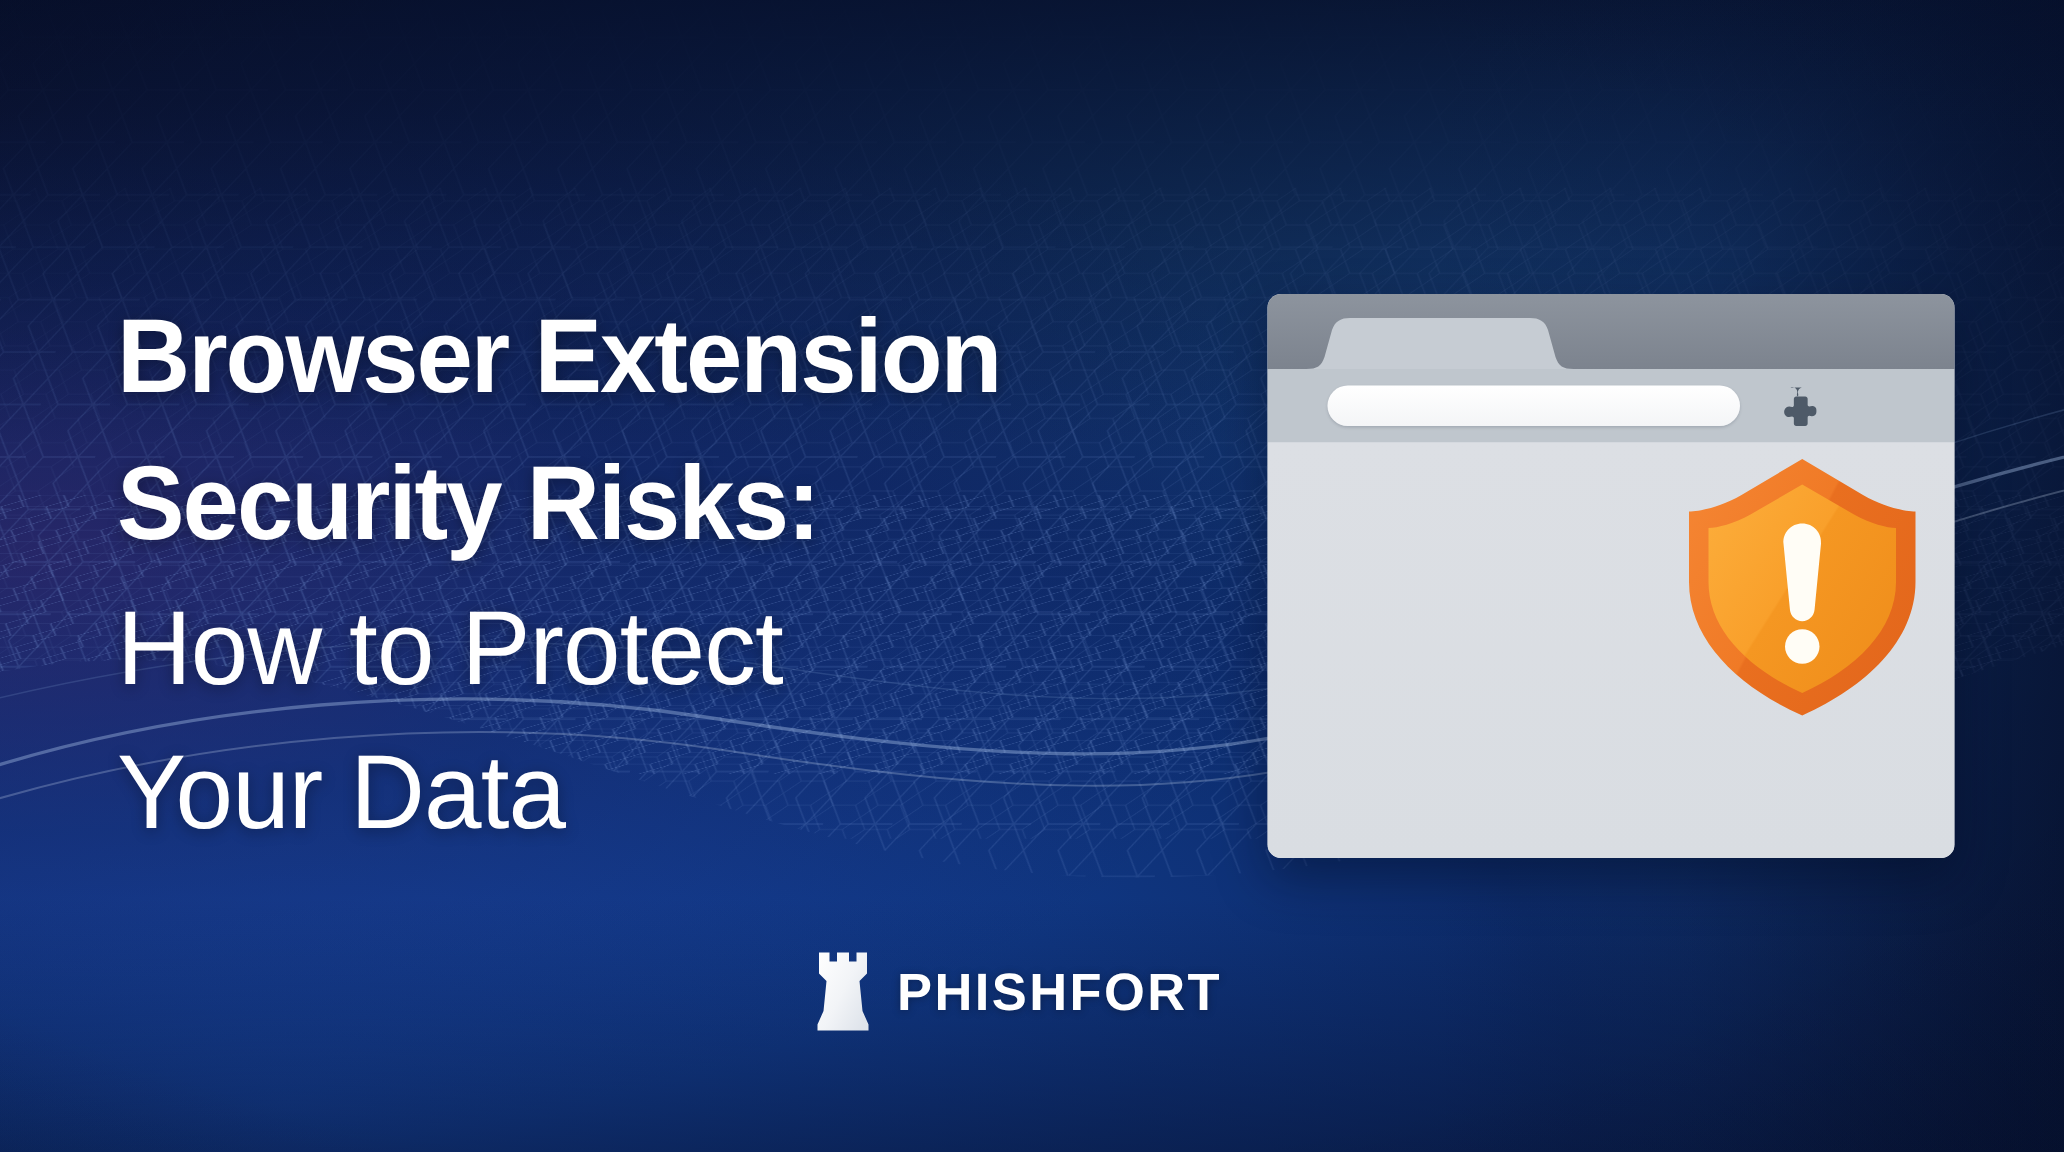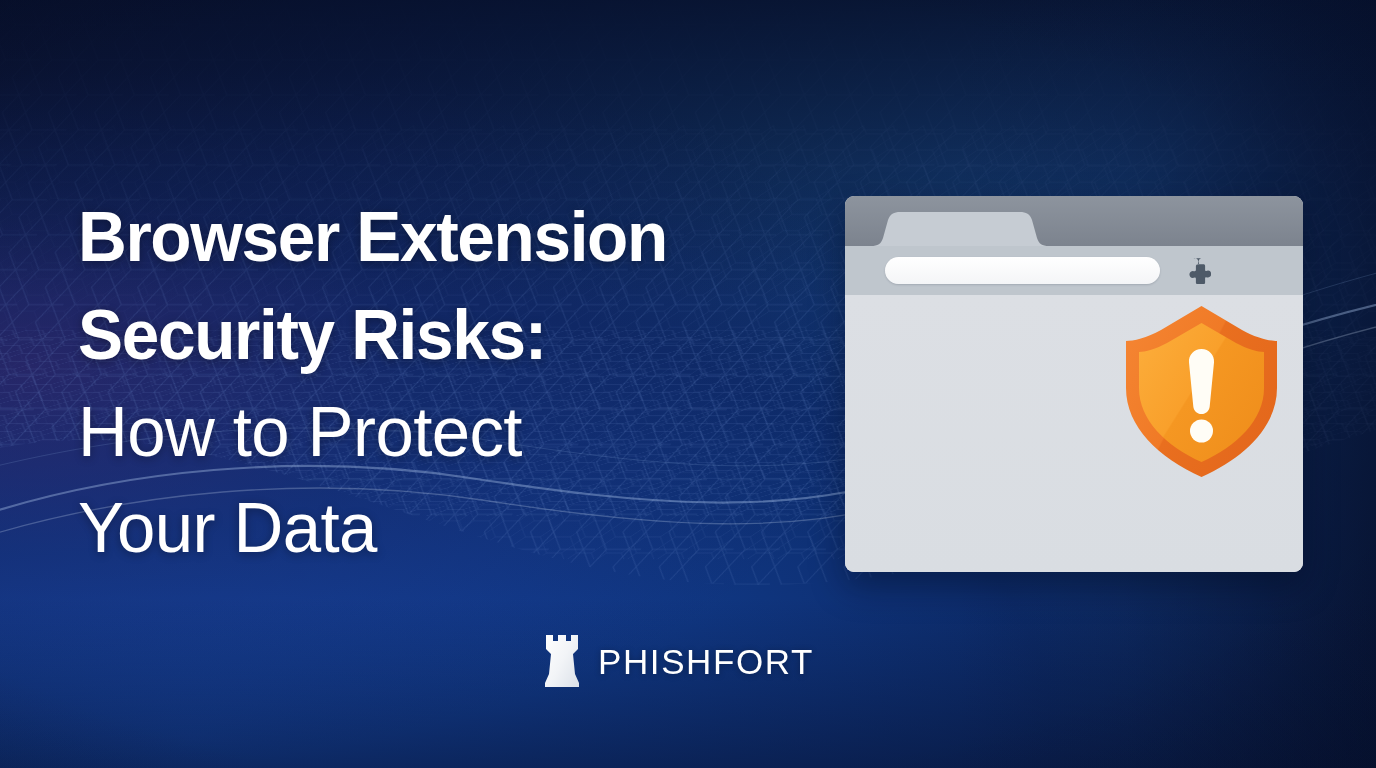--- a/index.html
+++ b/index.html
@@ -69,21 +69,21 @@
 
   
   .logo {
     position:absolute; left:543px; top:633px;
     display:flex; align-items:center; gap:17px;
   }
   .logo-mark { width:38px; height:56px; display:block; flex:none; }
   .logo-word {
     color:#ffffff;
     font-size:35px;
-    font-weight:400;
+    font-weight:700;
     letter-spacing:1.6px;
     line-height:1;
     text-shadow:0 1px 6px rgba(0,0,0,0.30);
   }
 
   
   .browser {
     position:absolute; left:845px; top:196px;
     width:458px; height:376px;
     border-radius:9px;

